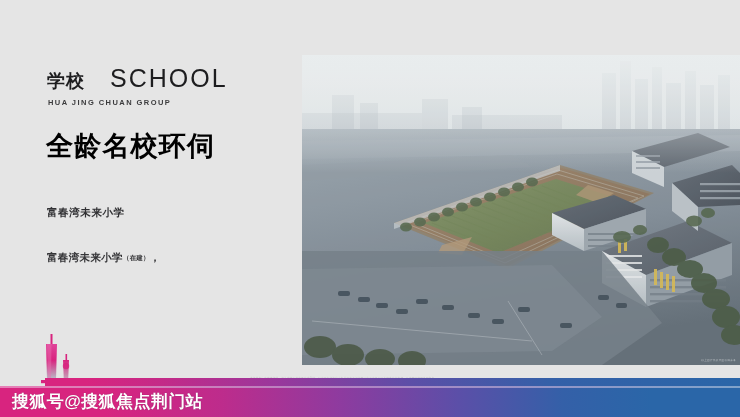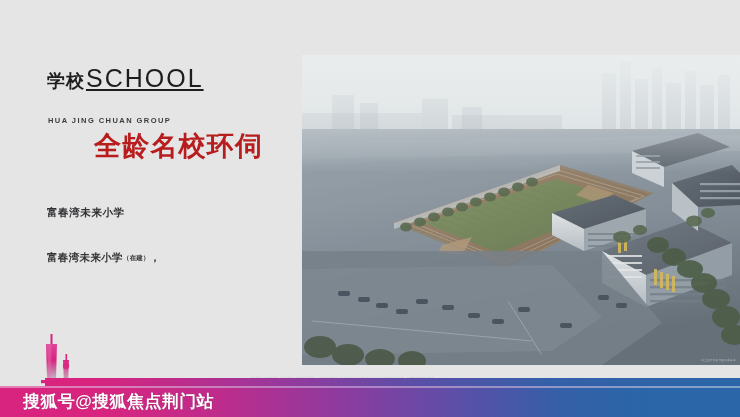--- a/index.html
+++ b/index.html
@@ -8,27 +8,27 @@
     width:740px;height:417px;overflow:hidden;
     background:#e5e5e5;
     font-family:"Liberation Sans","DejaVu Sans",sans-serif;
     -webkit-font-smoothing:antialiased;
   }
   #slide{position:relative;width:740px;height:417px;background:#e5e5e5;overflow:hidden;}
 
   
   #left-panel{position:absolute;left:0;top:0;width:302px;height:386px;}
 
-  .brand-row{position:absolute;left:47px;top:66px;display:flex;align-items:baseline;gap:1px;}
+  .brand-row{position:absolute;left:47px;top:66px;display:flex;align-items:baseline;gap:25px;}
   .brand-cn{font-size:18px;font-weight:700;color:#1d1d1f;letter-spacing:1px;line-height:1;}
-  .brand-en{font-size:25px;font-weight:400;color:#1d1d1f;letter-spacing:2.0px;line-height:1;text-decoration:underline;}
-  .brand-sub{position:absolute;left:48px;top:99px;font-size:7.5px;font-weight:700;color:#3b3b3d;letter-spacing:1.45px;line-height:1;margin-top:18px;}
+  .brand-en{font-size:25px;font-weight:400;color:#1d1d1f;letter-spacing:2.0px;line-height:1;}
+  .brand-sub{position:absolute;left:48px;top:99px;font-size:7.5px;font-weight:700;color:#3b3b3d;letter-spacing:1.45px;line-height:1;}
 
   .headline{position:absolute;left:46px;top:128px;width:250px;}
-  .headline-line{font-size:27px;font-weight:700;color:#b91c1c;letter-spacing:1.2px;line-height:37px;white-space:nowrap;margin-left:48px;}
+  .headline-line{font-size:27px;font-weight:700;color:#000000;letter-spacing:1.2px;line-height:37px;white-space:nowrap;}
 
   .subtitle{position:absolute;left:47px;top:207px;font-size:10.5px;font-weight:700;color:#303033;letter-spacing:.6px;line-height:1;}
 
   .body-block{position:absolute;left:47px;top:249px;}
   .body-line{font-size:10.5px;font-weight:700;color:#343437;letter-spacing:.35px;line-height:17px;white-space:nowrap;}
   .body-note{font-size:6.5px;font-weight:700;letter-spacing:.2px;position:relative;top:-1px;}
 
   
   #tower-logo{position:absolute;left:36px;top:324px;width:46px;height:62px;}
 
@@ -54,21 +54,21 @@
   }
   #watermark-bar:before{
     content:"";position:absolute;left:0;top:0;width:740px;height:2px;
     background:linear-gradient(90deg,#e98fc0 0%,#b98fc8 45%,#8fadd0 100%);opacity:.85;
   }
   #watermark-pink-top{
     position:absolute;left:45px;top:378px;width:700px;height:9px;
     background:linear-gradient(90deg,#d8247f 0%,#d8247f 6%,#c52a87 16%,#9a379c 33%,#5d4ea7 52%,#3460a8 72%,#2a66a8 100%);
   }
   #watermark-text{
-    position:absolute;left:23px;top:391px;z-index:4;
+    position:absolute;left:12px;top:391px;z-index:4;
     font-size:17px;font-weight:700;color:#ffffff;letter-spacing:.4px;line-height:21px;
     text-shadow:0 0 1px rgba(0,0,0,.35);
     white-space:nowrap;
   }
 </style>
 </head>
 <body>
 
 <div id="slide">
 

